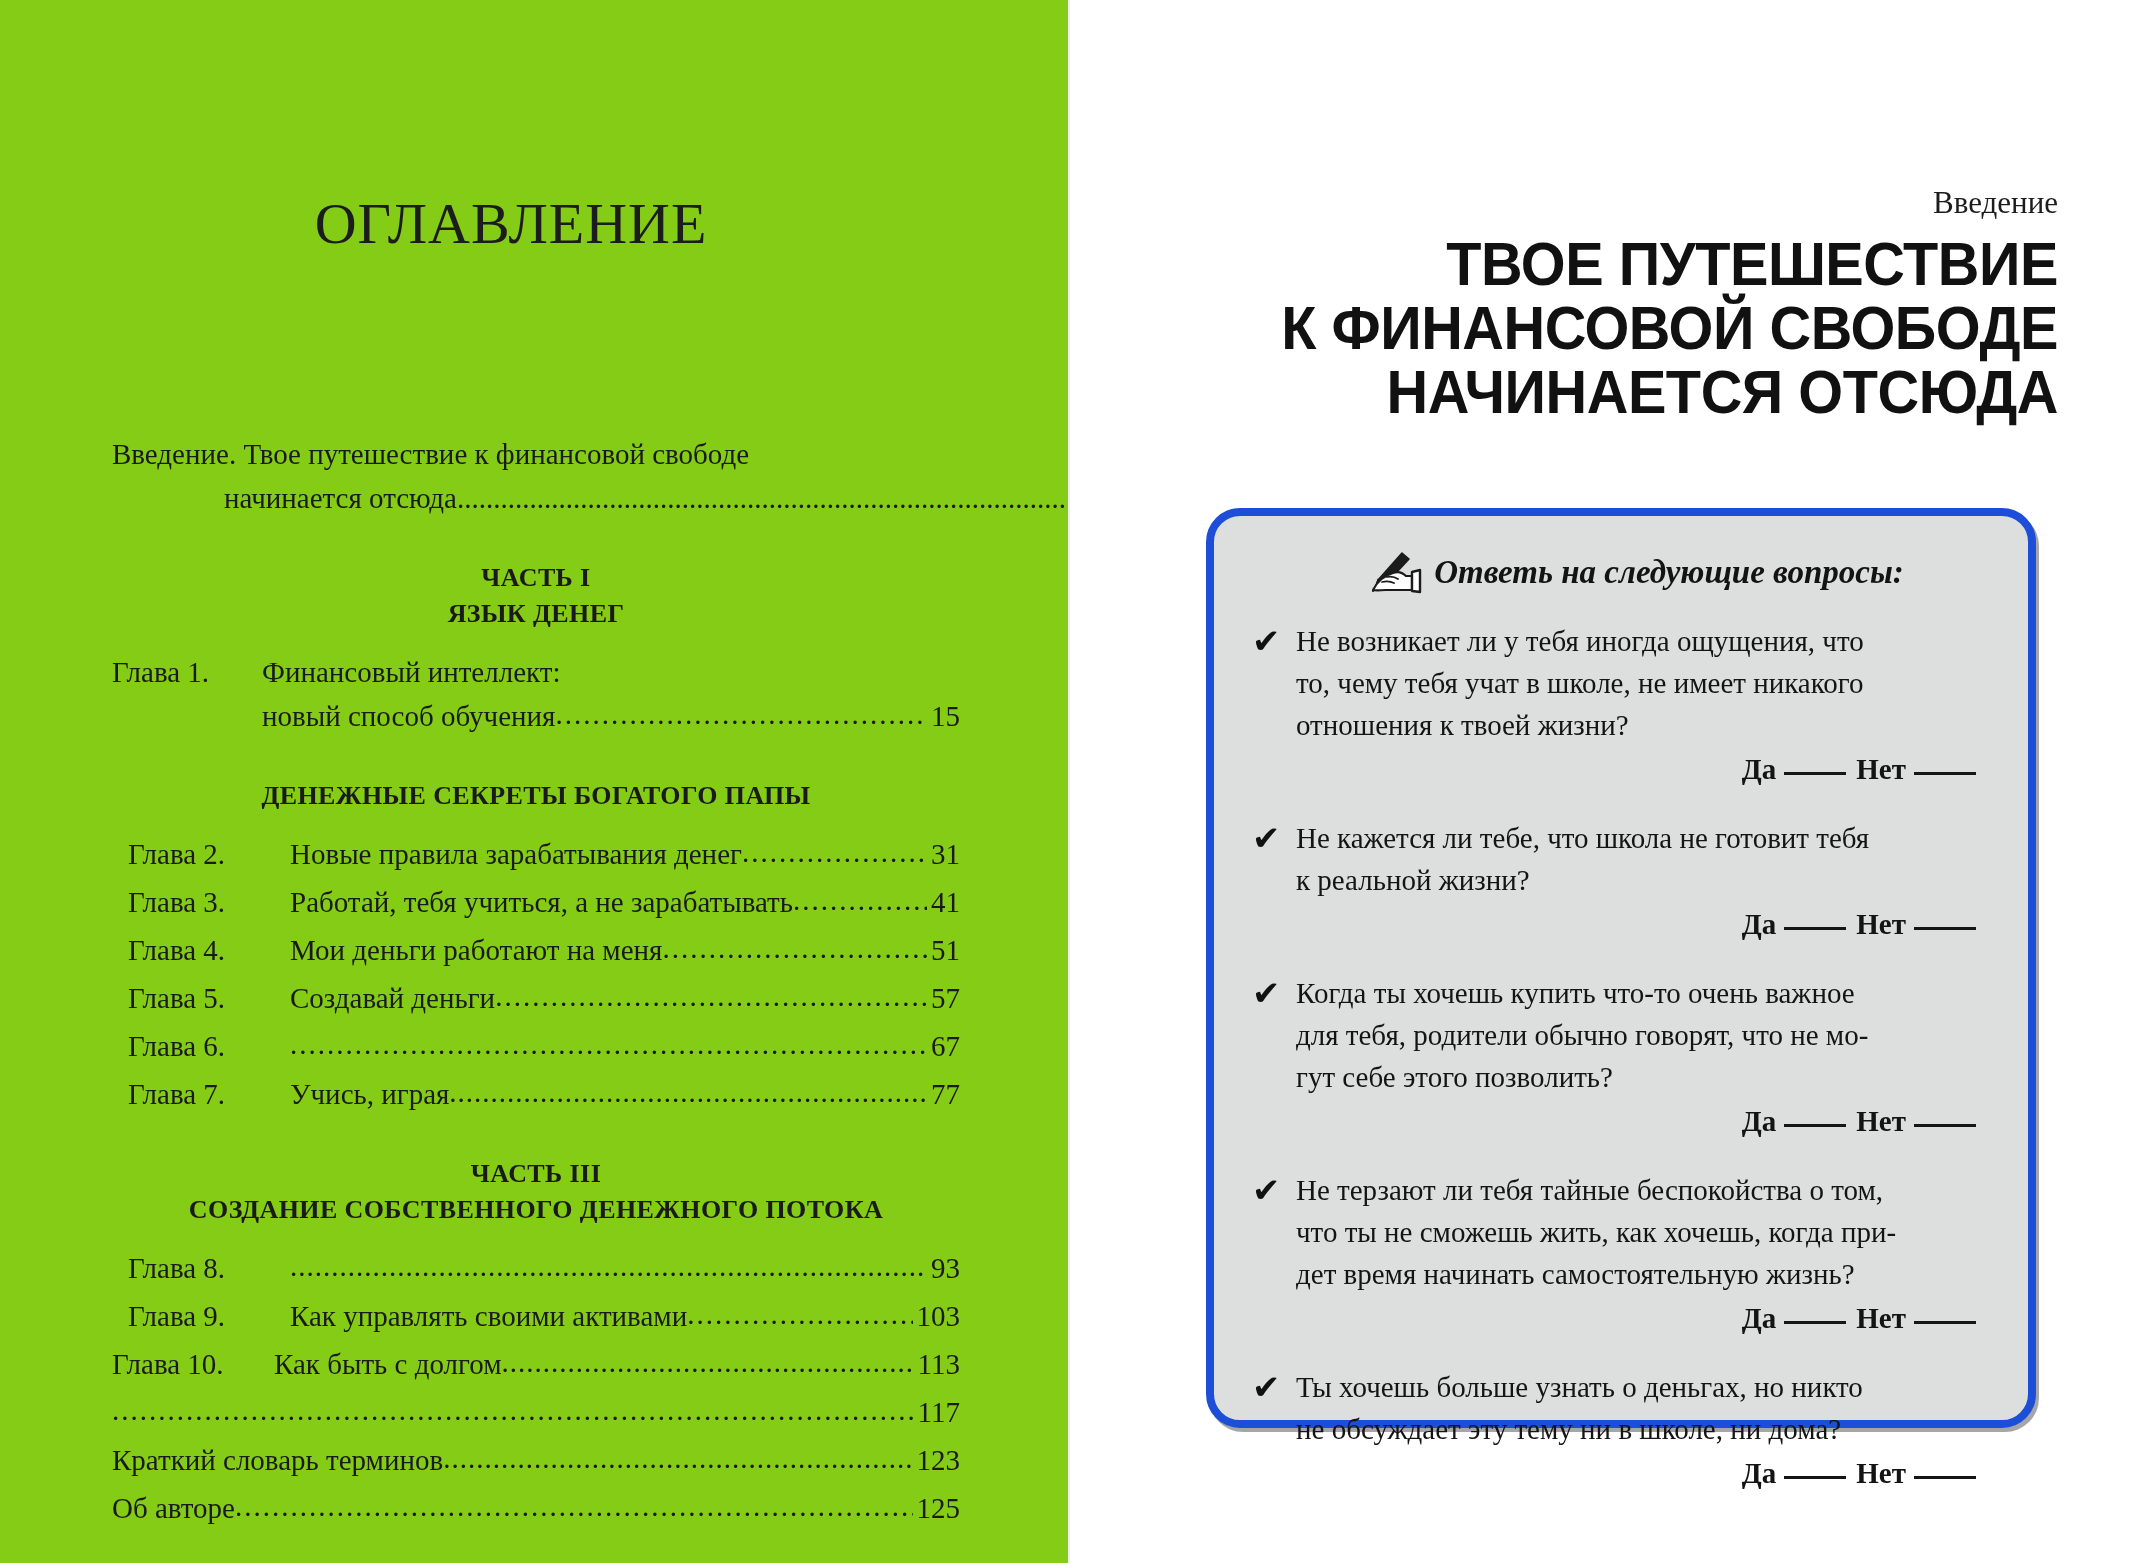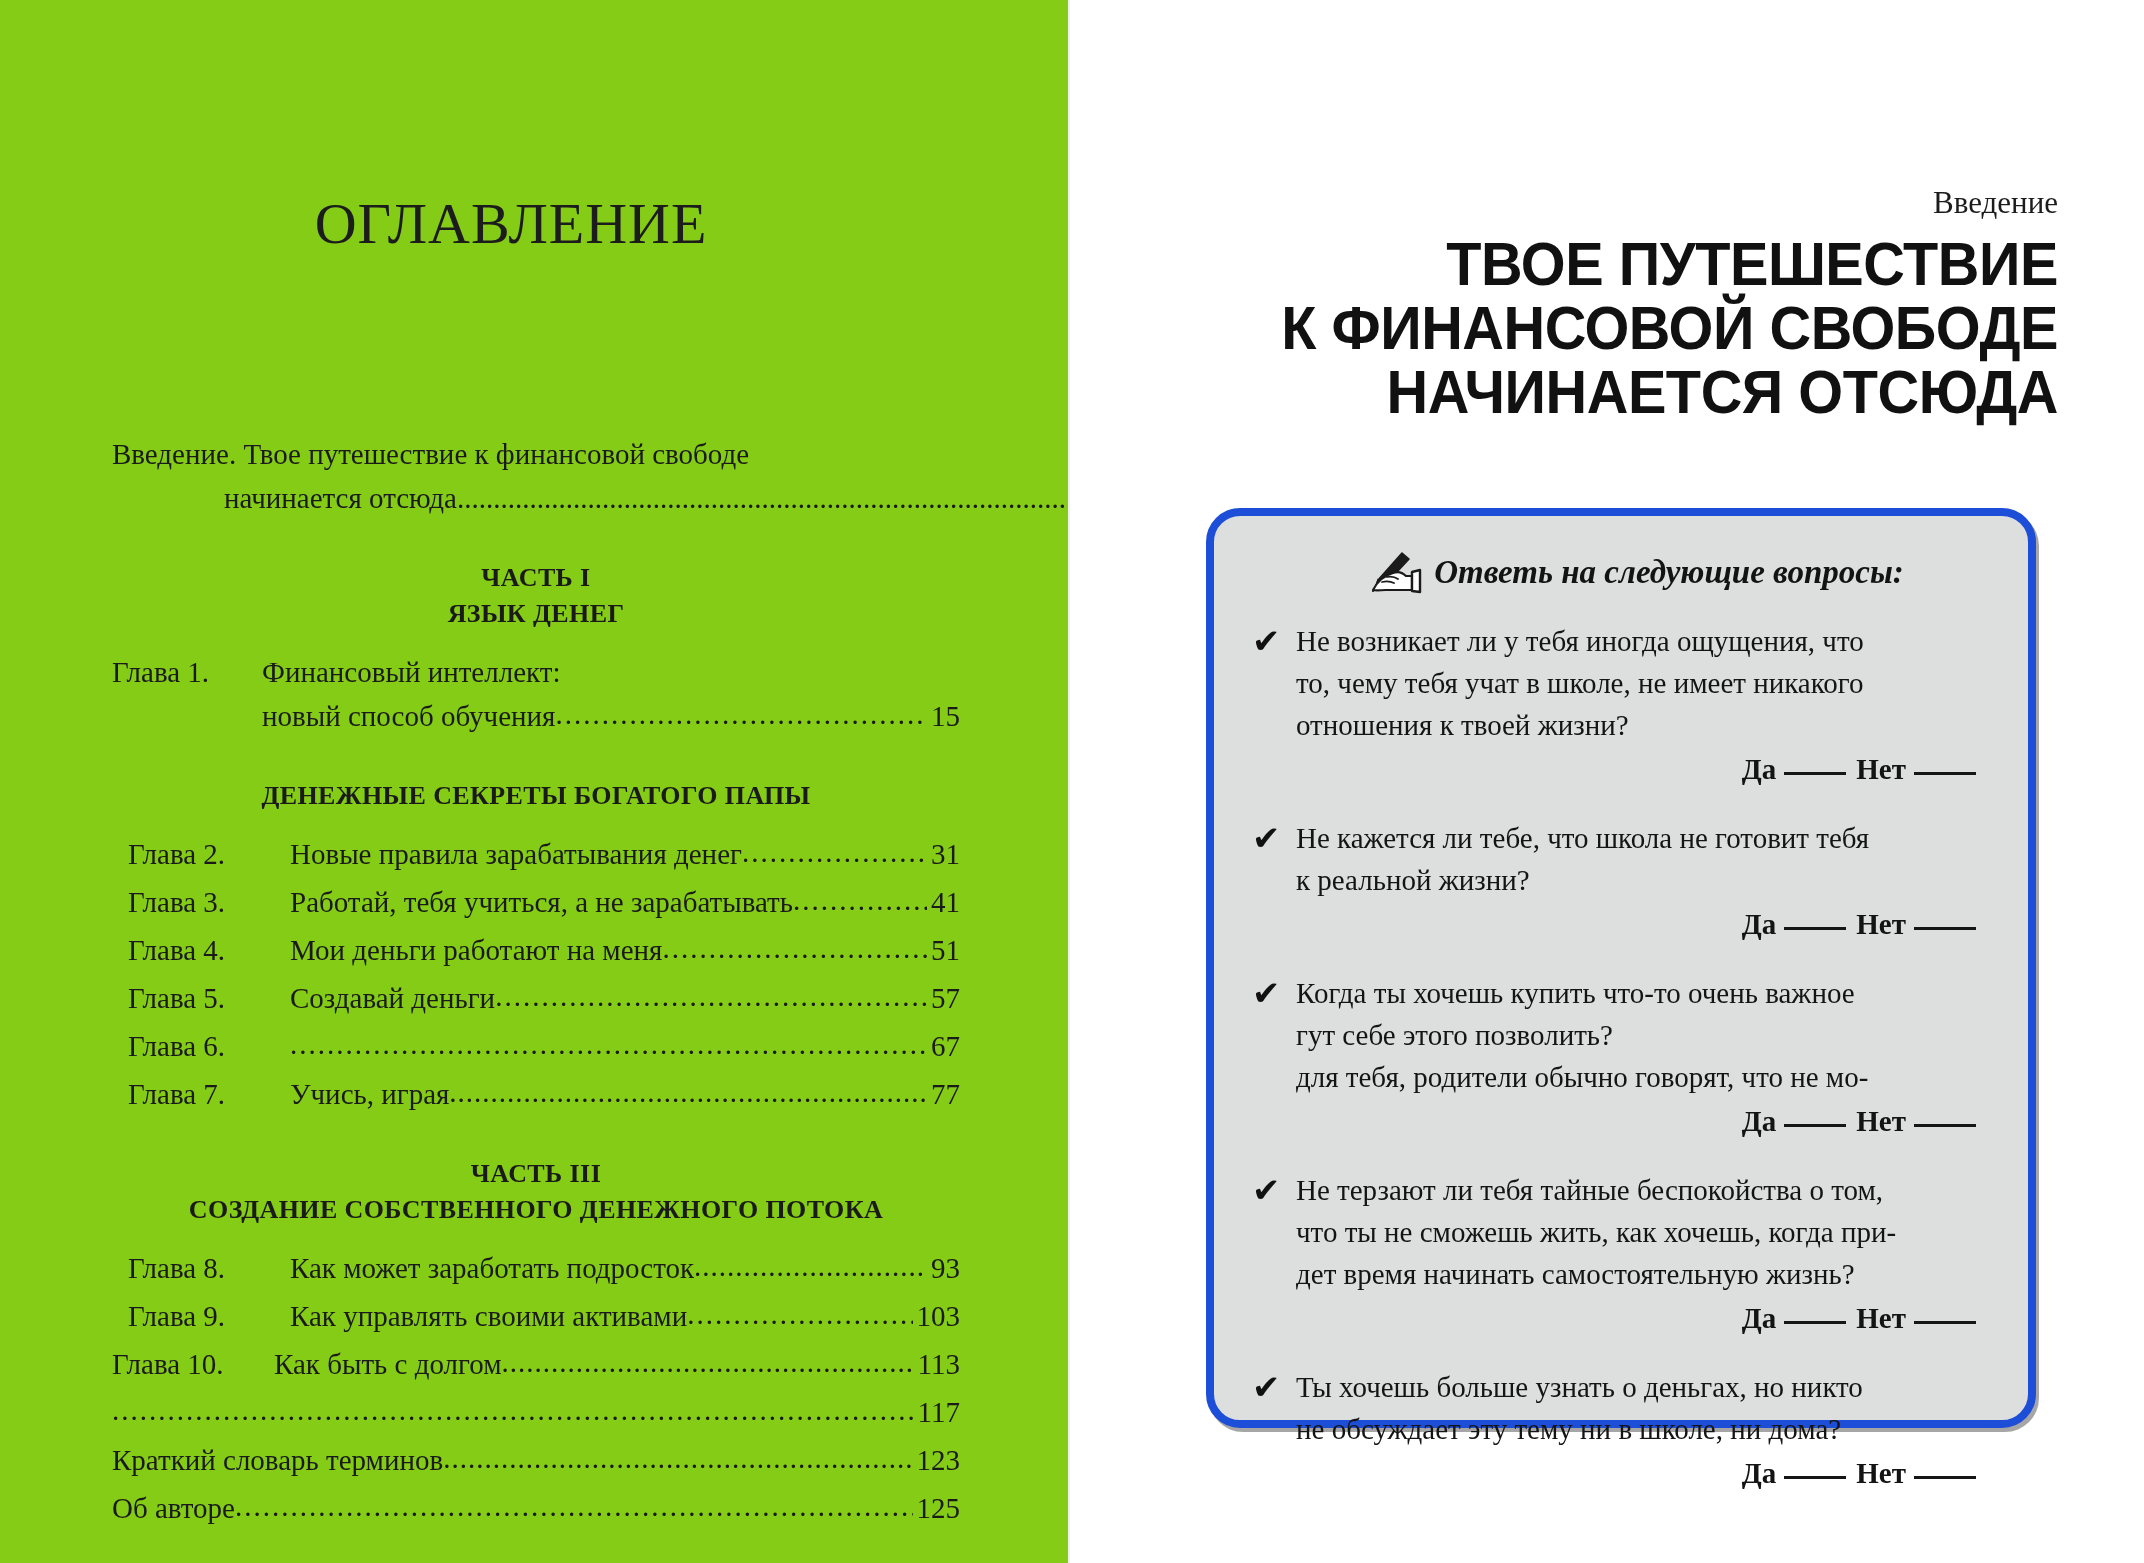--- a/index.html
+++ b/index.html
@@ -338,21 +338,20 @@
       </div>
 
       <div class="part-head">
         <span class="part-num">ЧАСТЬ III</span>
         <span class="part-name">СОЗДАНИЕ СОБСТВЕННОГО ДЕНЕЖНОГО ПОТОКА</span>
       </div>
 
       <div class="toc-block indent-1">
         <div class="entry gap-tight">
           <span class="label"><span class="label-w">Глава 8.</span></span>
-          <span style="flex:0 0 auto;">Как может заработать подросток</span>
           <span class="leader">............................................................................................................................</span>
           <span class="pagenum">93</span>
         </div>
         <div class="entry">
           <span class="label"><span class="label-w">Глава 9.</span></span>
           <span style="flex:0 0 auto;">Как управлять своими активами</span>
           <span class="leader">............................................................................................................................</span>
           <span class="pagenum">103</span>
         </div>
         <div class="entry gap-tight">
@@ -428,22 +427,22 @@
             <span class="qline">Не кажется ли тебе, что школа не готовит тебя</span>
             <span class="qline">к реальной жизни?</span>
             <span class="answers"><span>Да</span><span class="rule"></span><span>Нет</span><span class="rule"></span></span>
           </div>
         </div>
 
         <div class="qitem">
           <div class="check">✔</div>
           <div class="qtext">
             <span class="qline">Когда ты хочешь купить что-то очень важное</span>
+            <span class="qline">для тебя, родители обычно говорят, что не мо-</span>
             <span class="qline">гут себе этого позволить?</span>
-            <span class="qline">для тебя, родители обычно говорят, что не мо-</span>
             <span class="answers"><span>Да</span><span class="rule"></span><span>Нет</span><span class="rule"></span></span>
           </div>
         </div>
 
         <div class="qitem">
           <div class="check">✔</div>
           <div class="qtext">
             <span class="qline">Не терзают ли тебя тайные беспокойства о том,</span>
             <span class="qline">что ты не сможешь жить, как хочешь, когда при-</span>
             <span class="qline">дет время начинать самостоятельную жизнь?</span>

